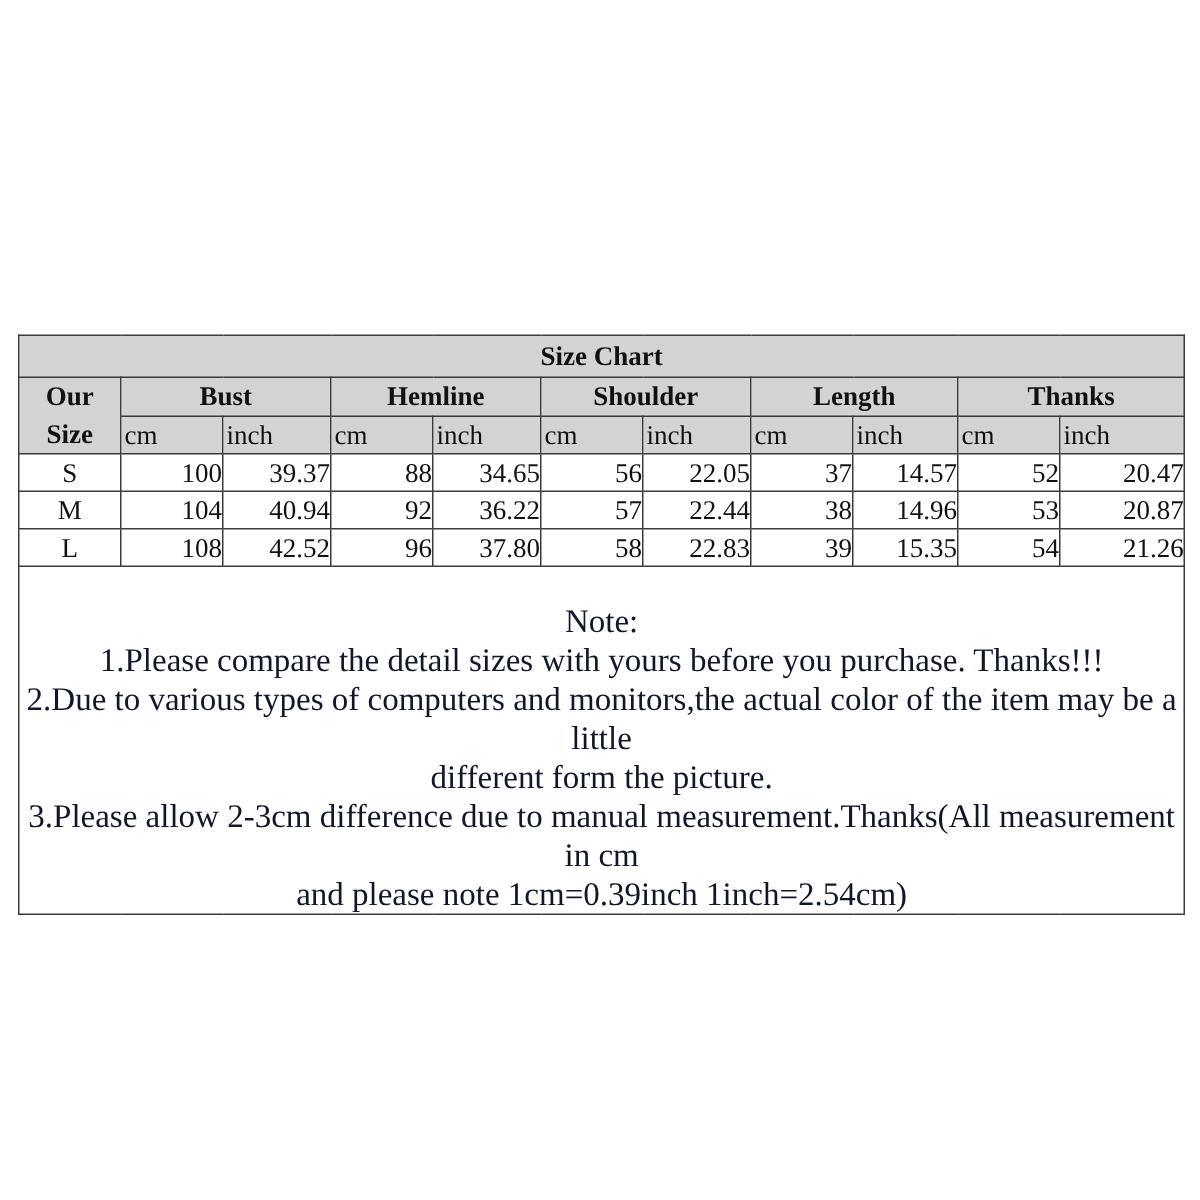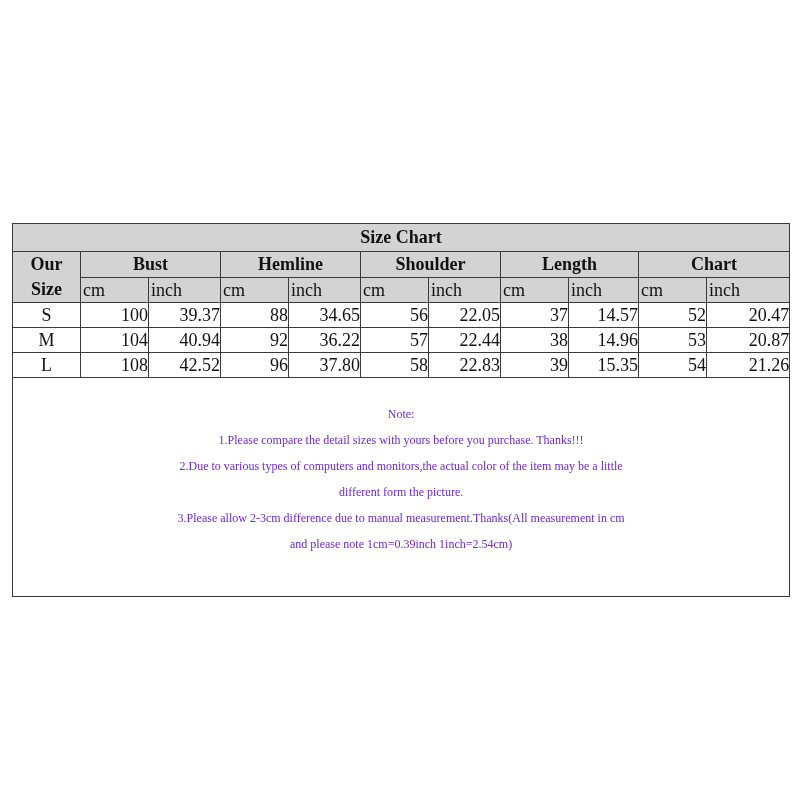--- a/index.html
+++ b/index.html
@@ -55,22 +55,22 @@
       font-size: 18px;
       text-align: right;
       background: #ffffff;
     }
     .data-row td.size-cell { text-align: center; }
     .notes-cell {
       height: 195px;
       background: #ffffff;
       text-align: center;
       vertical-align: top;
-      color: #6d28d9;
-      font-size: 12px;
+      color: #0f172a;
+      font-size: 22px;
       line-height: 26px;
       white-space: normal !important;
       padding-top: 23px !important;
     }
     .notes-cell div { white-space: normal; }
   </style>
 </head>
 <body>
 
 <div class="page">
@@ -94,21 +94,21 @@
     </tr>
     <tr class="group-row">
       <th rowspan="2" style="line-height:25px;">
         <div>Our</div>
         <div>Size</div>
       </th>
       <th colspan="2">Bust</th>
       <th colspan="2">Hemline</th>
       <th colspan="2">Shoulder</th>
       <th colspan="2">Length</th>
-      <th colspan="2">Chart</th>
+      <th colspan="2">Thanks</th>
     </tr>
     <tr class="unit-row">
       <td>cm</td>
       <td>inch</td>
       <td>cm</td>
       <td>inch</td>
       <td>cm</td>
       <td>inch</td>
       <td>cm</td>
       <td>inch</td>

